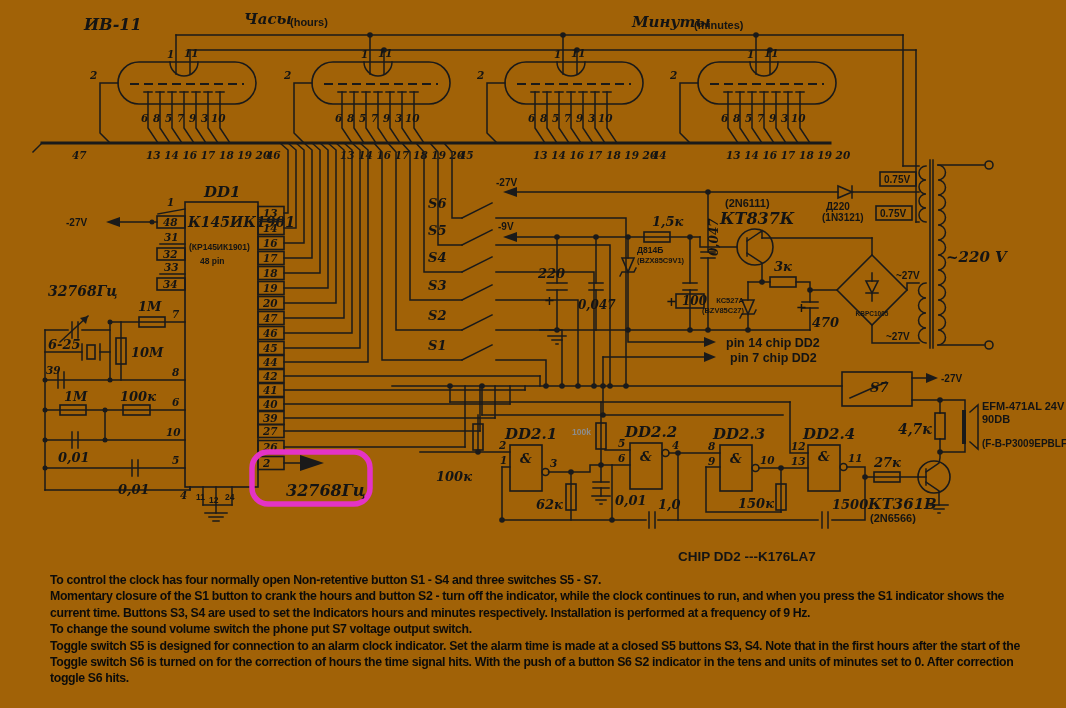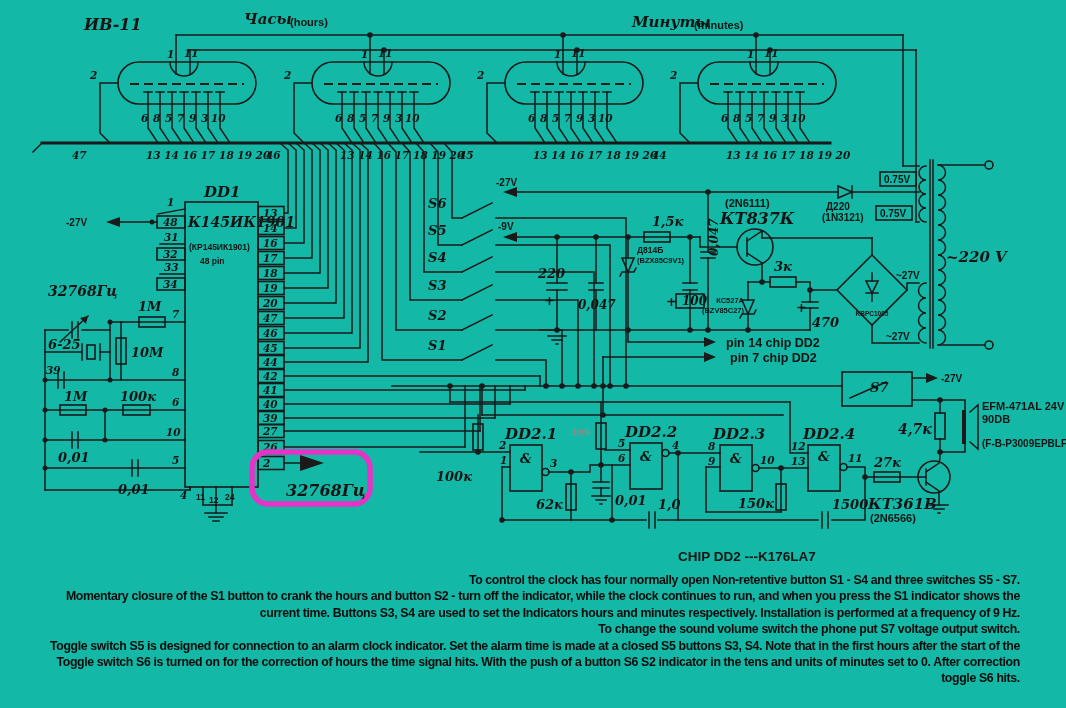--- a/index.html
+++ b/index.html
@@ -1,37 +1,37 @@
 <!DOCTYPE html>
 <html><head>
 <meta charset="utf-8">
 <style>
   html,body{margin:0;padding:0;background:#ffffff;}
-  #page{position:relative;width:1066px;height:708px;background:#14b8a6;overflow:hidden;
+  #page{position:relative;width:1066px;height:708px;background:#a16207;overflow:hidden;
         font-family:"Liberation Sans",sans-serif;}
   svg{position:absolute;left:0;top:0;}
   .w{stroke:#1a1a1a;stroke-width:1.5;fill:none;stroke-linecap:square;}
   .w2{stroke:#1a1a1a;stroke-width:3;fill:none;stroke-linecap:square;}
   .dash{stroke:#1a1a1a;stroke-width:2;stroke-dasharray:9 5;fill:none;}
   .box{fill:none;stroke:#1a1a1a;stroke-width:1.6;}
   .dot{fill:#1a1a1a;stroke:none;}
   .blk{fill:#1a1a1a;stroke:none;}
   text{fill:#141414;}
   .th{font:italic bold 13px "DejaVu Serif",serif;}      
   .th-s{font:italic bold 10.5px "DejaVu Serif",serif;}  
   .th-l{font:italic bold 15px "DejaVu Serif",serif;}
   .th-xl{font:italic bold 16px "DejaVu Serif",serif;}
   .ts{font:bold 10px "Liberation Sans",sans-serif;}     
   .ts-s{font:bold 8.5px "Liberation Sans",sans-serif;}
   .ts-m{font:bold 11px "Liberation Sans",sans-serif;}
   .ts-b{font:bold 12.5px "Liberation Sans",sans-serif;}
   .gray{fill:#8d8d8d;}
   .mag{stroke:#e433c6;stroke-width:5.5;fill:none;}
   #notes{position:absolute;left:50px;top:572px;color:#0b0b0b;
-         font:700 12.3px/16.4px "Liberation Sans",sans-serif;letter-spacing:-0.35px;white-space:nowrap;text-align:right;}
+         font:700 12.3px/16.4px "Liberation Sans",sans-serif;letter-spacing:-0.35px;white-space:nowrap;}
 </style>
 </head>
 <body>
 
 <div id="page">
 <svg width="1066" height="575" viewBox="0 0 1066 575">
 
   <text class="th-xl" x="84" y="30">ИВ-11</text>
   <text class="th-l" x="244" y="24">Часы</text>
   <text class="ts-m" x="290" y="26">(hours)</text>

